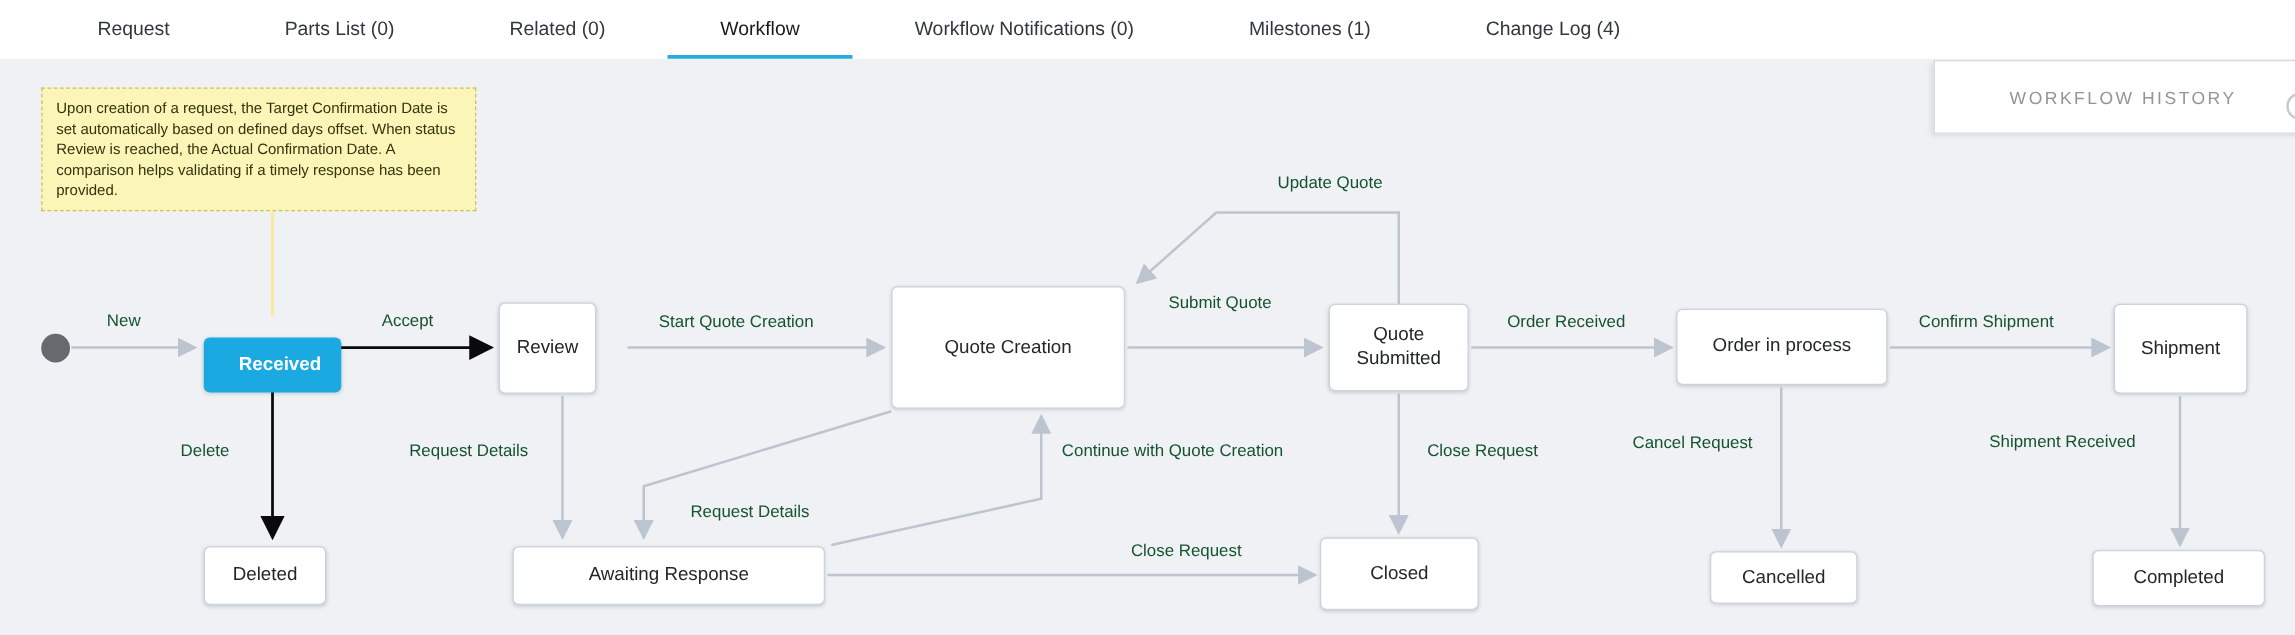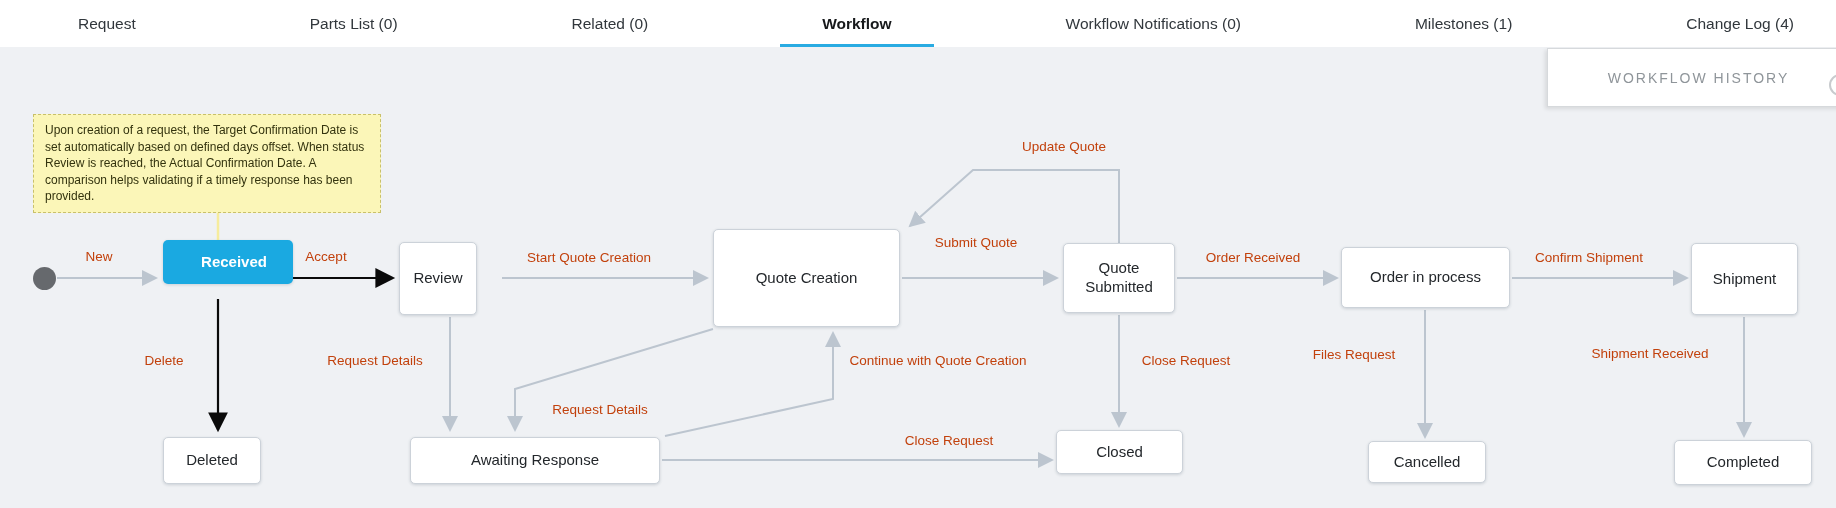--- a/index.html
+++ b/index.html
@@ -1,47 +1,47 @@
 <!DOCTYPE html>
 <html><head>
 <meta charset="utf-8">
 <style>
   html,body{margin:0;padding:0;}
   #app{position:relative;width:1836px;height:508px;overflow:hidden;
        background:#eff1f4;font-family:"Liberation Sans",sans-serif;}
 
   
   .tabbar{position:absolute;left:0;top:0;width:1836px;height:47px;background:#ffffff;
-          display:flex;align-items:stretch;padding-left:36px;gap:8px;box-sizing:border-box;z-index:2;justify-content:space-between;}
+          display:flex;align-items:stretch;padding-left:36px;gap:8px;box-sizing:border-box;z-index:2;}
   .tab{position:relative;display:flex;align-items:center;padding:0 42px;
        font-size:15.5px;color:#31373c;cursor:pointer;white-space:nowrap;}
-  .tab.active{font-weight:bold;color:#17191b;}
+  .tab.active{font-weight:normal;color:#17191b;}
   .tab.active::after{content:"";position:absolute;left:0;right:0;bottom:0;height:3px;background:#29abe2;}
 
   
   .canvas{position:absolute;left:0;top:0;width:1836px;height:508px;z-index:1;}
   svg.edges{position:absolute;left:0;top:0;}
 
   
   .note{position:absolute;left:33px;top:70px;width:324px;padding:7px 11px;
         background:#fbf6b8;border:1px dashed #c9c06a;font-size:12px;line-height:16.5px;
-        color:#33330e;z-index:2;margin-top:44px;}
+        color:#33330e;z-index:2;}
 
   
   .node{position:absolute;background:#ffffff;border:1px solid #ccd2d9;border-radius:5px;
         box-shadow:0 1px 3px rgba(40,60,80,.18);display:flex;align-items:center;justify-content:center;
         text-align:center;font-size:15px;color:#23272b;line-height:1.25;box-sizing:border-box;
         cursor:pointer;z-index:2;padding:2px 6px;}
   .node.highlight{background:#1aa9e1;border:none;color:#ffffff;font-weight:bold;}
   .start-circle{position:absolute;left:33px;top:267px;width:23px;height:23px;border-radius:50%;
         background:#66696d;z-index:2;}
 
   
   .edge-label{position:absolute;transform:translate(-50%,-50%);white-space:nowrap;
-        font-size:13.5px;color:#c2410c;z-index:2;}
+        font-size:13.5px;color:#14532d;z-index:2;}
 
   
   .history-panel{position:absolute;left:1547px;top:48px;width:301px;height:57px;background:#ffffff;
         border:1px solid #d6d9dc;box-shadow:-2px 2px 4px rgba(0,0,0,.10);
         display:flex;align-items:center;justify-content:center;z-index:3;cursor:pointer;}
   .history-panel span{font-size:14px;letter-spacing:2px;color:#8f959a;}
   .edge-sliver{position:absolute;left:1829px;top:74px;width:18px;height:18px;border-radius:50%;
         border:2px solid #c8cbce;background:#fff;z-index:4;}
 </style>
 </head>
@@ -79,45 +79,45 @@
       <path d="M272,278 L393,278" stroke="#0a0a0a" stroke-width="2.2" fill="none" marker-end="url(#ab)"></path>
       <path d="M218,299 L218,430" stroke="#0a0a0a" stroke-width="2.2" fill="none" marker-end="url(#ab)"></path>
     </svg>
 
     <div class="note">
       <span>Upon creation of a request, the Target Confirmation Date is set automatically based on defined days offset. When status Review is reached, the Actual Confirmation Date. A comparison helps validating if a timely response has been provided.</span>
     </div>
 
     <div class="start-circle"></div>
 
-    <div class="node highlight" style="left:163px;top:240px;width:130px;height:44px;padding-left:18px;">Received</div>
+    <div class="node highlight" style="left:163px;top:270px;width:110px;height:44px;padding-left:18px;">Received</div>
     <div class="node" style="left:399px;top:242px;width:78px;height:73px;">Review</div>
     <div class="node" style="left:713px;top:229px;width:187px;height:98px;">Quote Creation</div>
     <div class="node" style="left:1063px;top:243px;width:112px;height:70px;">Quote Submitted</div>
     <div class="node" style="left:1341px;top:247px;width:169px;height:61px;">Order in process</div>
     <div class="node" style="left:1691px;top:243px;width:107px;height:72px;">Shipment</div>
     <div class="node" style="left:163px;top:437px;width:98px;height:47px;">Deleted</div>
     <div class="node" style="left:410px;top:437px;width:250px;height:47px;">Awaiting Response</div>
-    <div class="node" style="left:1056px;top:430px;width:127px;height:44px;">Closed</div>
+    <div class="node" style="left:1056px;top:430px;width:127px;height:58px;">Closed</div>
     <div class="node" style="left:1368px;top:441px;width:118px;height:42px;">Cancelled</div>
     <div class="node" style="left:1674px;top:440px;width:138px;height:45px;">Completed</div>
 
     <div class="edge-label" style="left:99px;top:256px;">New</div>
     <div class="edge-label" style="left:326px;top:256px;">Accept</div>
     <div class="edge-label" style="left:164px;top:360px;">Delete</div>
     <div class="edge-label" style="left:589px;top:257px;">Start Quote Creation</div>
     <div class="edge-label" style="left:375px;top:360px;">Request Details</div>
     <div class="edge-label" style="left:976px;top:242px;">Submit Quote</div>
     <div class="edge-label" style="left:1064px;top:146px;">Update Quote</div>
     <div class="edge-label" style="left:600px;top:409px;">Request Details</div>
     <div class="edge-label" style="left:938px;top:360px;">Continue with Quote Creation</div>
     <div class="edge-label" style="left:949px;top:440px;">Close Request</div>
     <div class="edge-label" style="left:1186px;top:360px;">Close Request</div>
     <div class="edge-label" style="left:1253px;top:257px;">Order Received</div>
-    <div class="edge-label" style="left:1354px;top:354px;">Files Request</div>
+    <div class="edge-label" style="left:1354px;top:354px;">Cancel Request</div>
     <div class="edge-label" style="left:1589px;top:257px;">Confirm Shipment</div>
     <div class="edge-label" style="left:1650px;top:353px;">Shipment Received</div>
 
     <div class="history-panel">
       <span>WORKFLOW HISTORY</span>
     </div>
     <div class="edge-sliver"></div>
   </div>
 
   <div class="tabbar">

